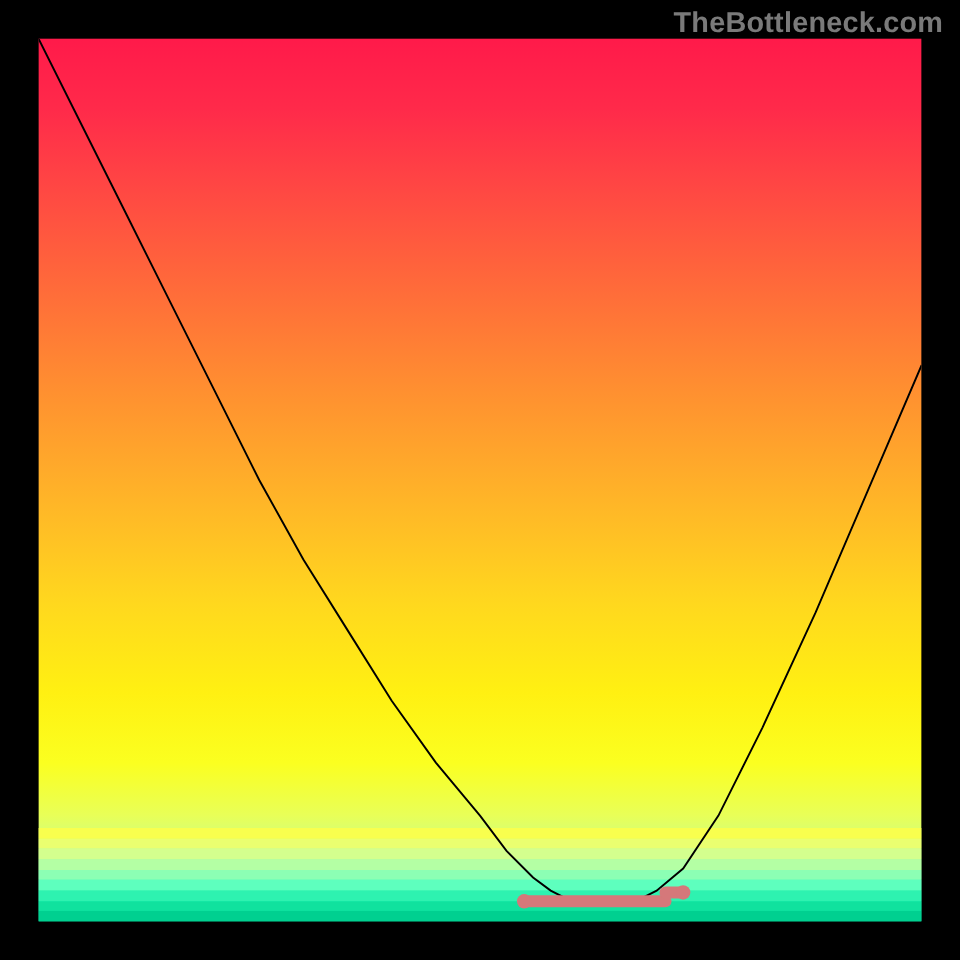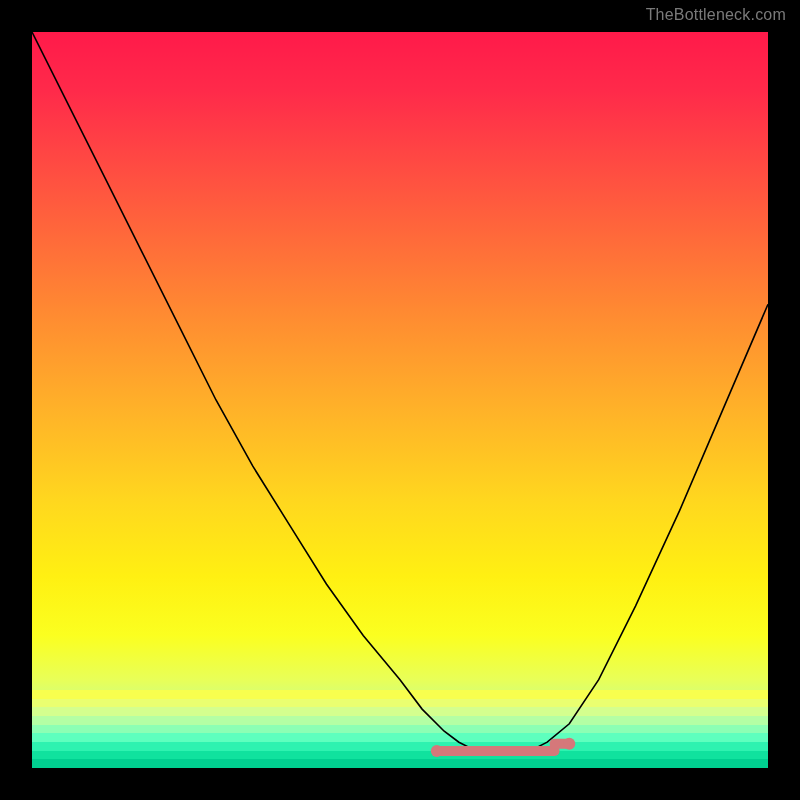--- a/index.html
+++ b/index.html
@@ -63,22 +63,22 @@
   .s4 { background: #8cffb4; }
   .s5 { background: #5effbe; }
   .s6 { background: #2ef2b0; }
   .s7 { background: #10e29e; }
   .s8 { background: #00d090; }
   .watermark {
     position: absolute;
     top: 6px;
     right: 14px;
     color: #7a7a7a;
-    font-size: 16px;
-    font-weight: 400;
+    font-size: 24px;
+    font-weight: 700;
     letter-spacing: 0.2px;
     user-select: none;
   }
   svg {
     position: absolute;
     inset: 0;
   }
   .curve {
     fill: none;
     stroke: #000;

